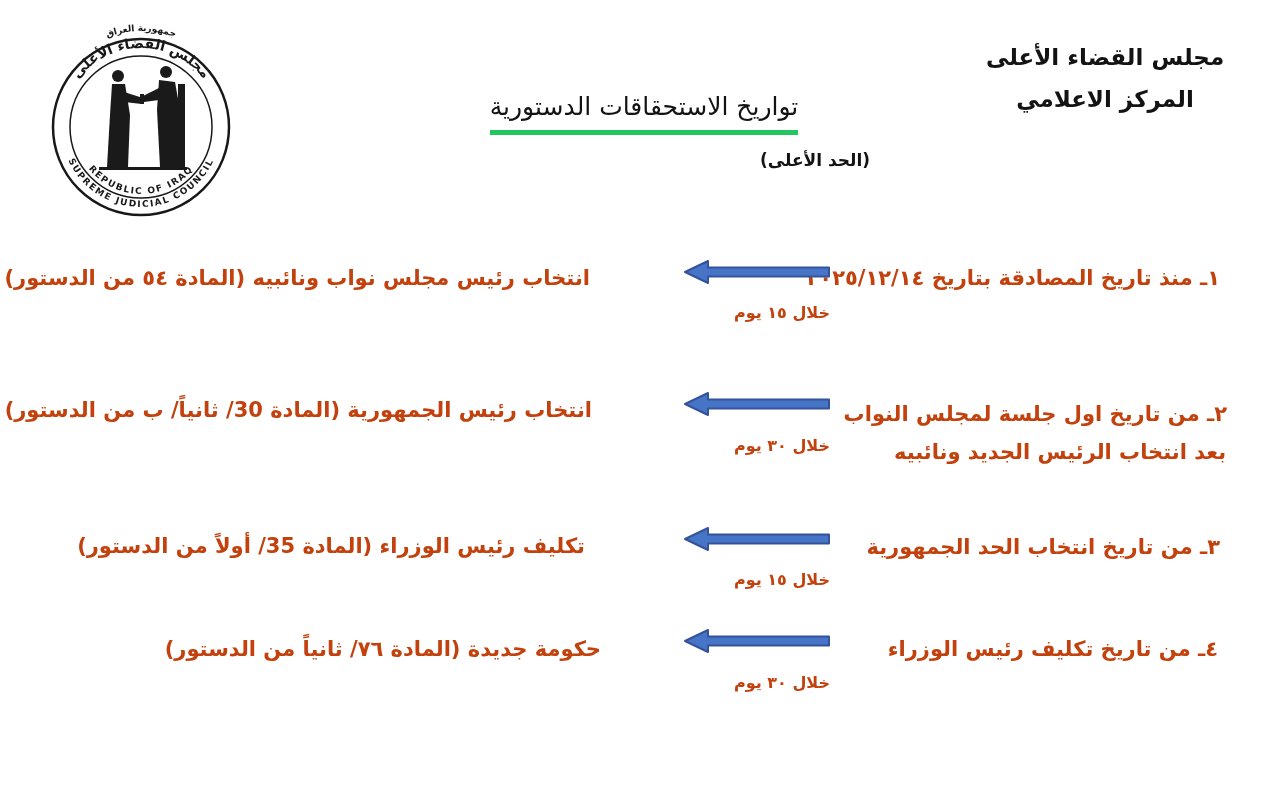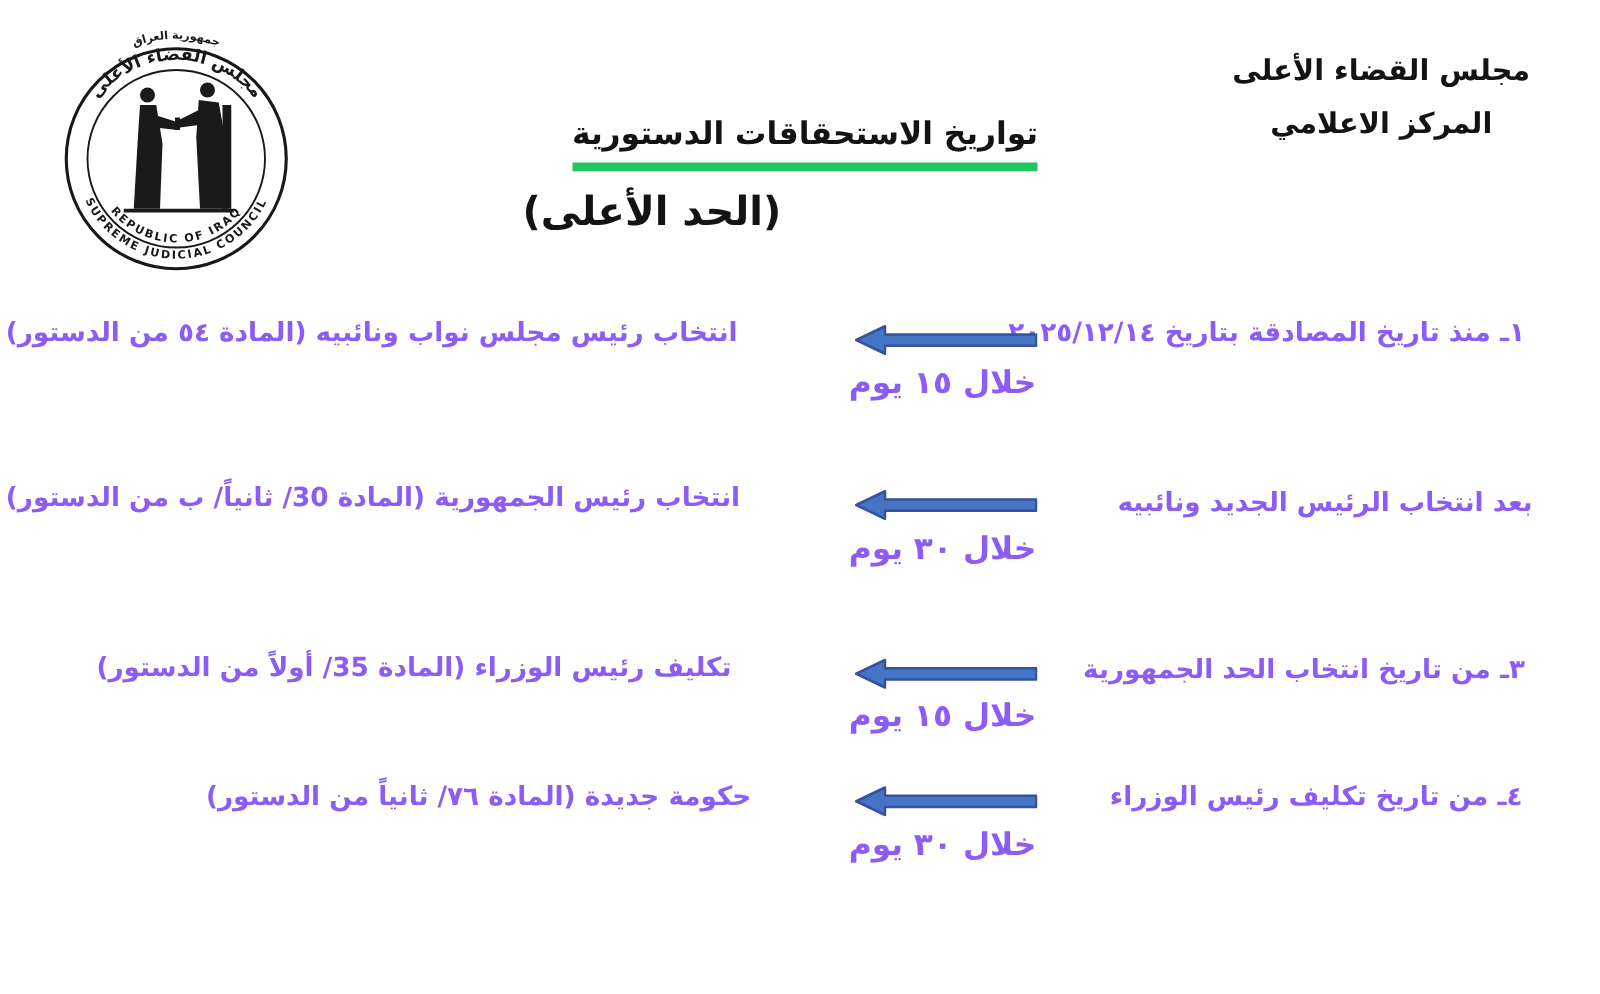--- a/index.html
+++ b/index.html
@@ -11,31 +11,31 @@
   .seal{position:absolute;left:44px;top:10px;width:196px;height:212px;}
   .seal text{fill:#181818;font-family:"DejaVu Sans",sans-serif;}
   .seal .ar-lg{font-size:14px;font-weight:bold;}
   .seal .ar-sm{font-size:9px;font-weight:bold;}
   .seal .en{font-size:9px;letter-spacing:1.6px;font-weight:bold;}
   
   .org{position:absolute;left:980px;top:36px;width:250px;text-align:center;
        font-weight:bold;font-size:23px;line-height:42px;white-space:nowrap;}
   
   .title-wrap{position:absolute;left:418px;top:92px;width:452px;text-align:center;}
-  .title{display:inline-block;font-weight:bold;font-size:25px;
-         border-bottom:7px solid #22c55e;padding-bottom:9px;white-space:nowrap;}
-  .subtitle{position:absolute;left:418px;top:150px;width:452px;text-align:left;
-            font-weight:bold;font-size:32px;}
+  .title{display:inline-block;font-weight:normal;font-size:25px;
+         border-bottom:5px solid #22c55e;padding-bottom:9px;white-space:nowrap;}
+  .subtitle{position:absolute;left:418px;top:150px;width:452px;text-align:right;
+            font-weight:bold;font-size:17px;}
   
-  .trigger,.outcome,.duration{position:absolute;font-weight:bold;font-size:21px;color:#8b5cf6;}
+  .trigger,.outcome,.duration{position:absolute;font-weight:bold;font-size:21px;color:#c2410c;margin-top:12px;}
   .nowrap{white-space:nowrap;}
   .trigger{text-align:right;}
   .trigger.center{text-align:center;line-height:38px;}
   .outcome{text-align:right;}
-  .duration{font-size:25px;text-align:center;}
+  .duration{font-size:16px;}
   .arrow{position:absolute;}
 </style>
 </head>
 <body>
 
 <svg class="seal" viewBox="0 0 196 212">
   <defs>
     <path id="arcTopSmall" d="M 1,117 A 96,96 0 0 1 193,117"></path>
     <path id="arcTopLarge" d="M 18,117 A 79,79 0 0 1 176,117"></path>
     <path id="arcBotOuter" d="M 17,117 A 80,80 0 0 0 177,117"></path>
@@ -81,20 +81,21 @@
 <div class="subtitle">(الحد الأعلى)</div>
 
 <div class="trigger nowrap" style="top:254px;left:860px;width:360px;">١ـ منذ تاريخ المصادقة بتاريخ ٢٠٢٥/١٢/١٤</div>
 <svg class="arrow" style="top:259px;left:684px;" width="146" height="26" viewBox="0 0 146 26">
   <polygon points="1,13 24,2 24,8.5 145,8.5 145,17.5 24,17.5 24,24" stroke-width="2" stroke-linejoin="round" fill="#4674C6" stroke="#35539A"></polygon>
 </svg>
 <div class="duration nowrap" style="top:291px;left:678px;width:152px;">خلال ١٥ يوم</div>
 <div class="outcome nowrap" style="top:254px;left:110px;width:480px;">انتخاب رئيس مجلس نواب ونائبيه (المادة ٥٤ من الدستور)</div>
 
 <div class="trigger center" style="top:383px;left:893px;width:334px;">
+  <div class="nowrap">٢ـ من تاريخ اول جلسة لمجلس النواب</div>
   <div class="nowrap">بعد انتخاب الرئيس الجديد ونائبيه</div>
 </div>
 <svg class="arrow" style="top:391px;left:684px;" width="146" height="26" viewBox="0 0 146 26">
   <polygon points="1,13 24,2 24,8.5 145,8.5 145,17.5 24,17.5 24,24" stroke-width="2" stroke-linejoin="round" fill="#4674C6" stroke="#35539A"></polygon>
 </svg>
 <div class="duration nowrap" style="top:424px;left:678px;width:152px;">خلال ٣٠ يوم</div>
 <div class="outcome nowrap" style="top:386px;left:110px;width:482px;">انتخاب رئيس الجمهورية  (المادة 30/ ثانياً/ ب من الدستور)</div>
 
 <div class="trigger nowrap" style="top:523px;left:900px;width:320px;">٣ـ من تاريخ انتخاب الحد الجمهورية</div>
 <svg class="arrow" style="top:526px;left:684px;" width="146" height="26" viewBox="0 0 146 26">

